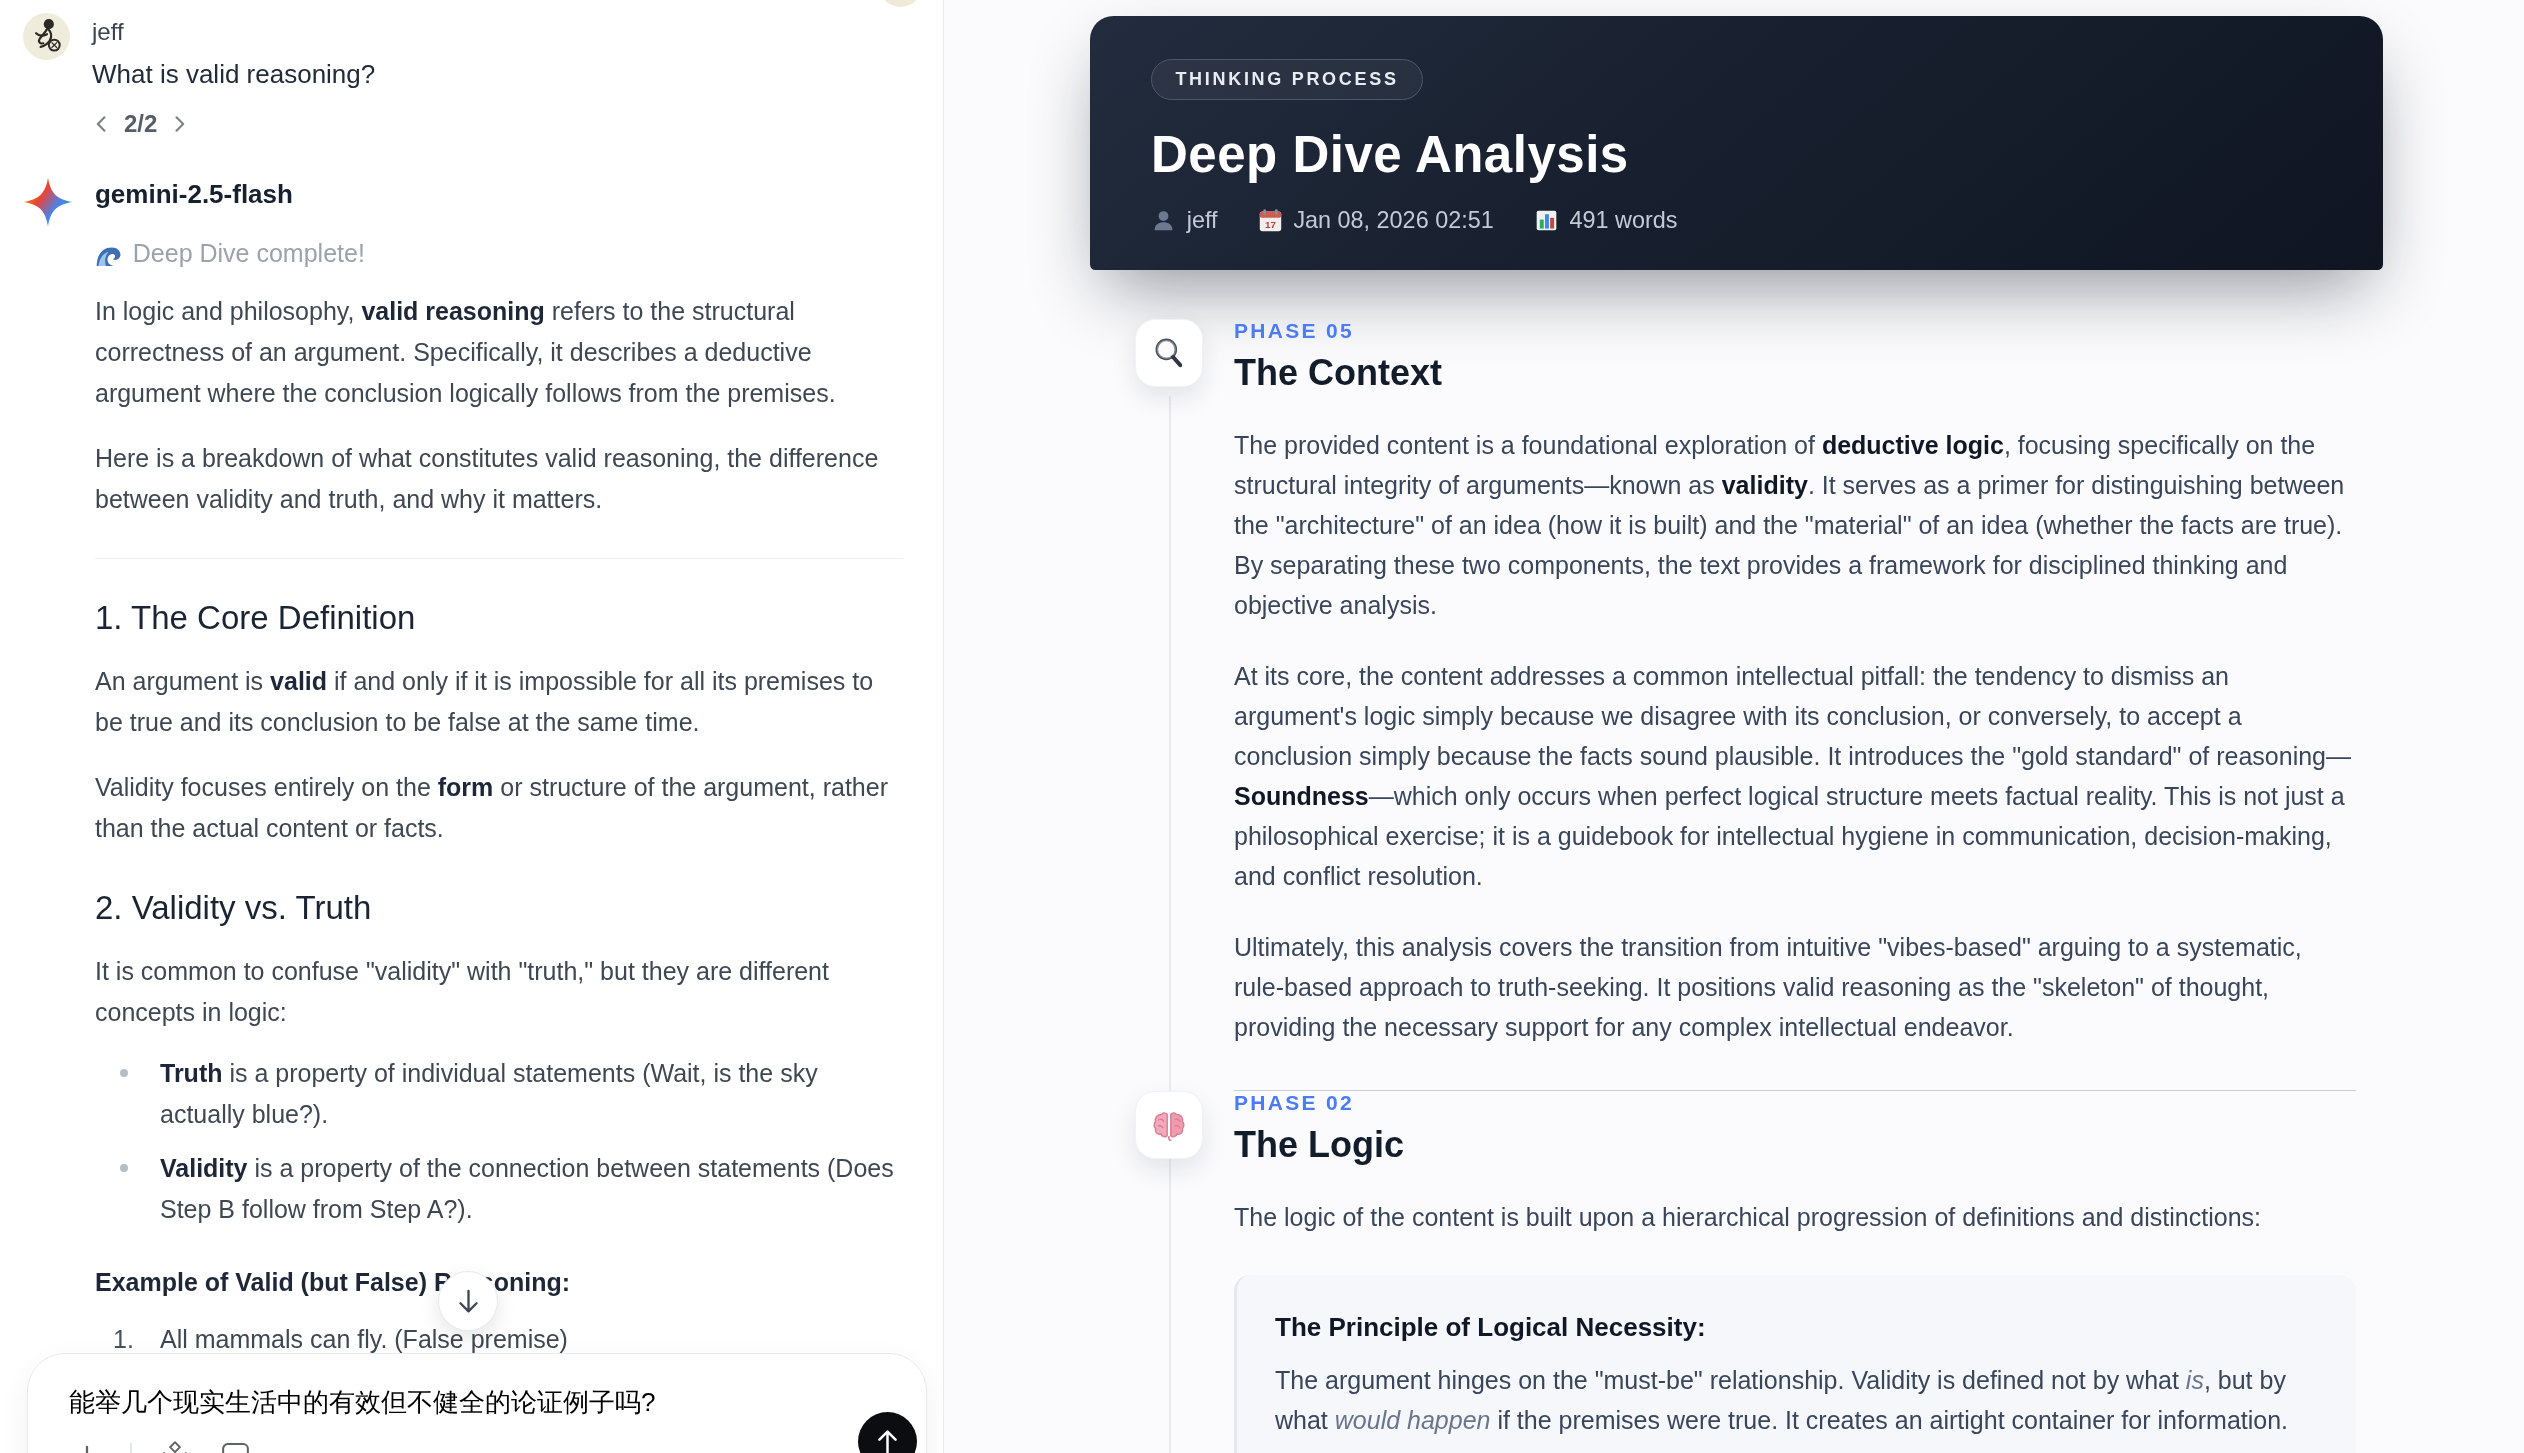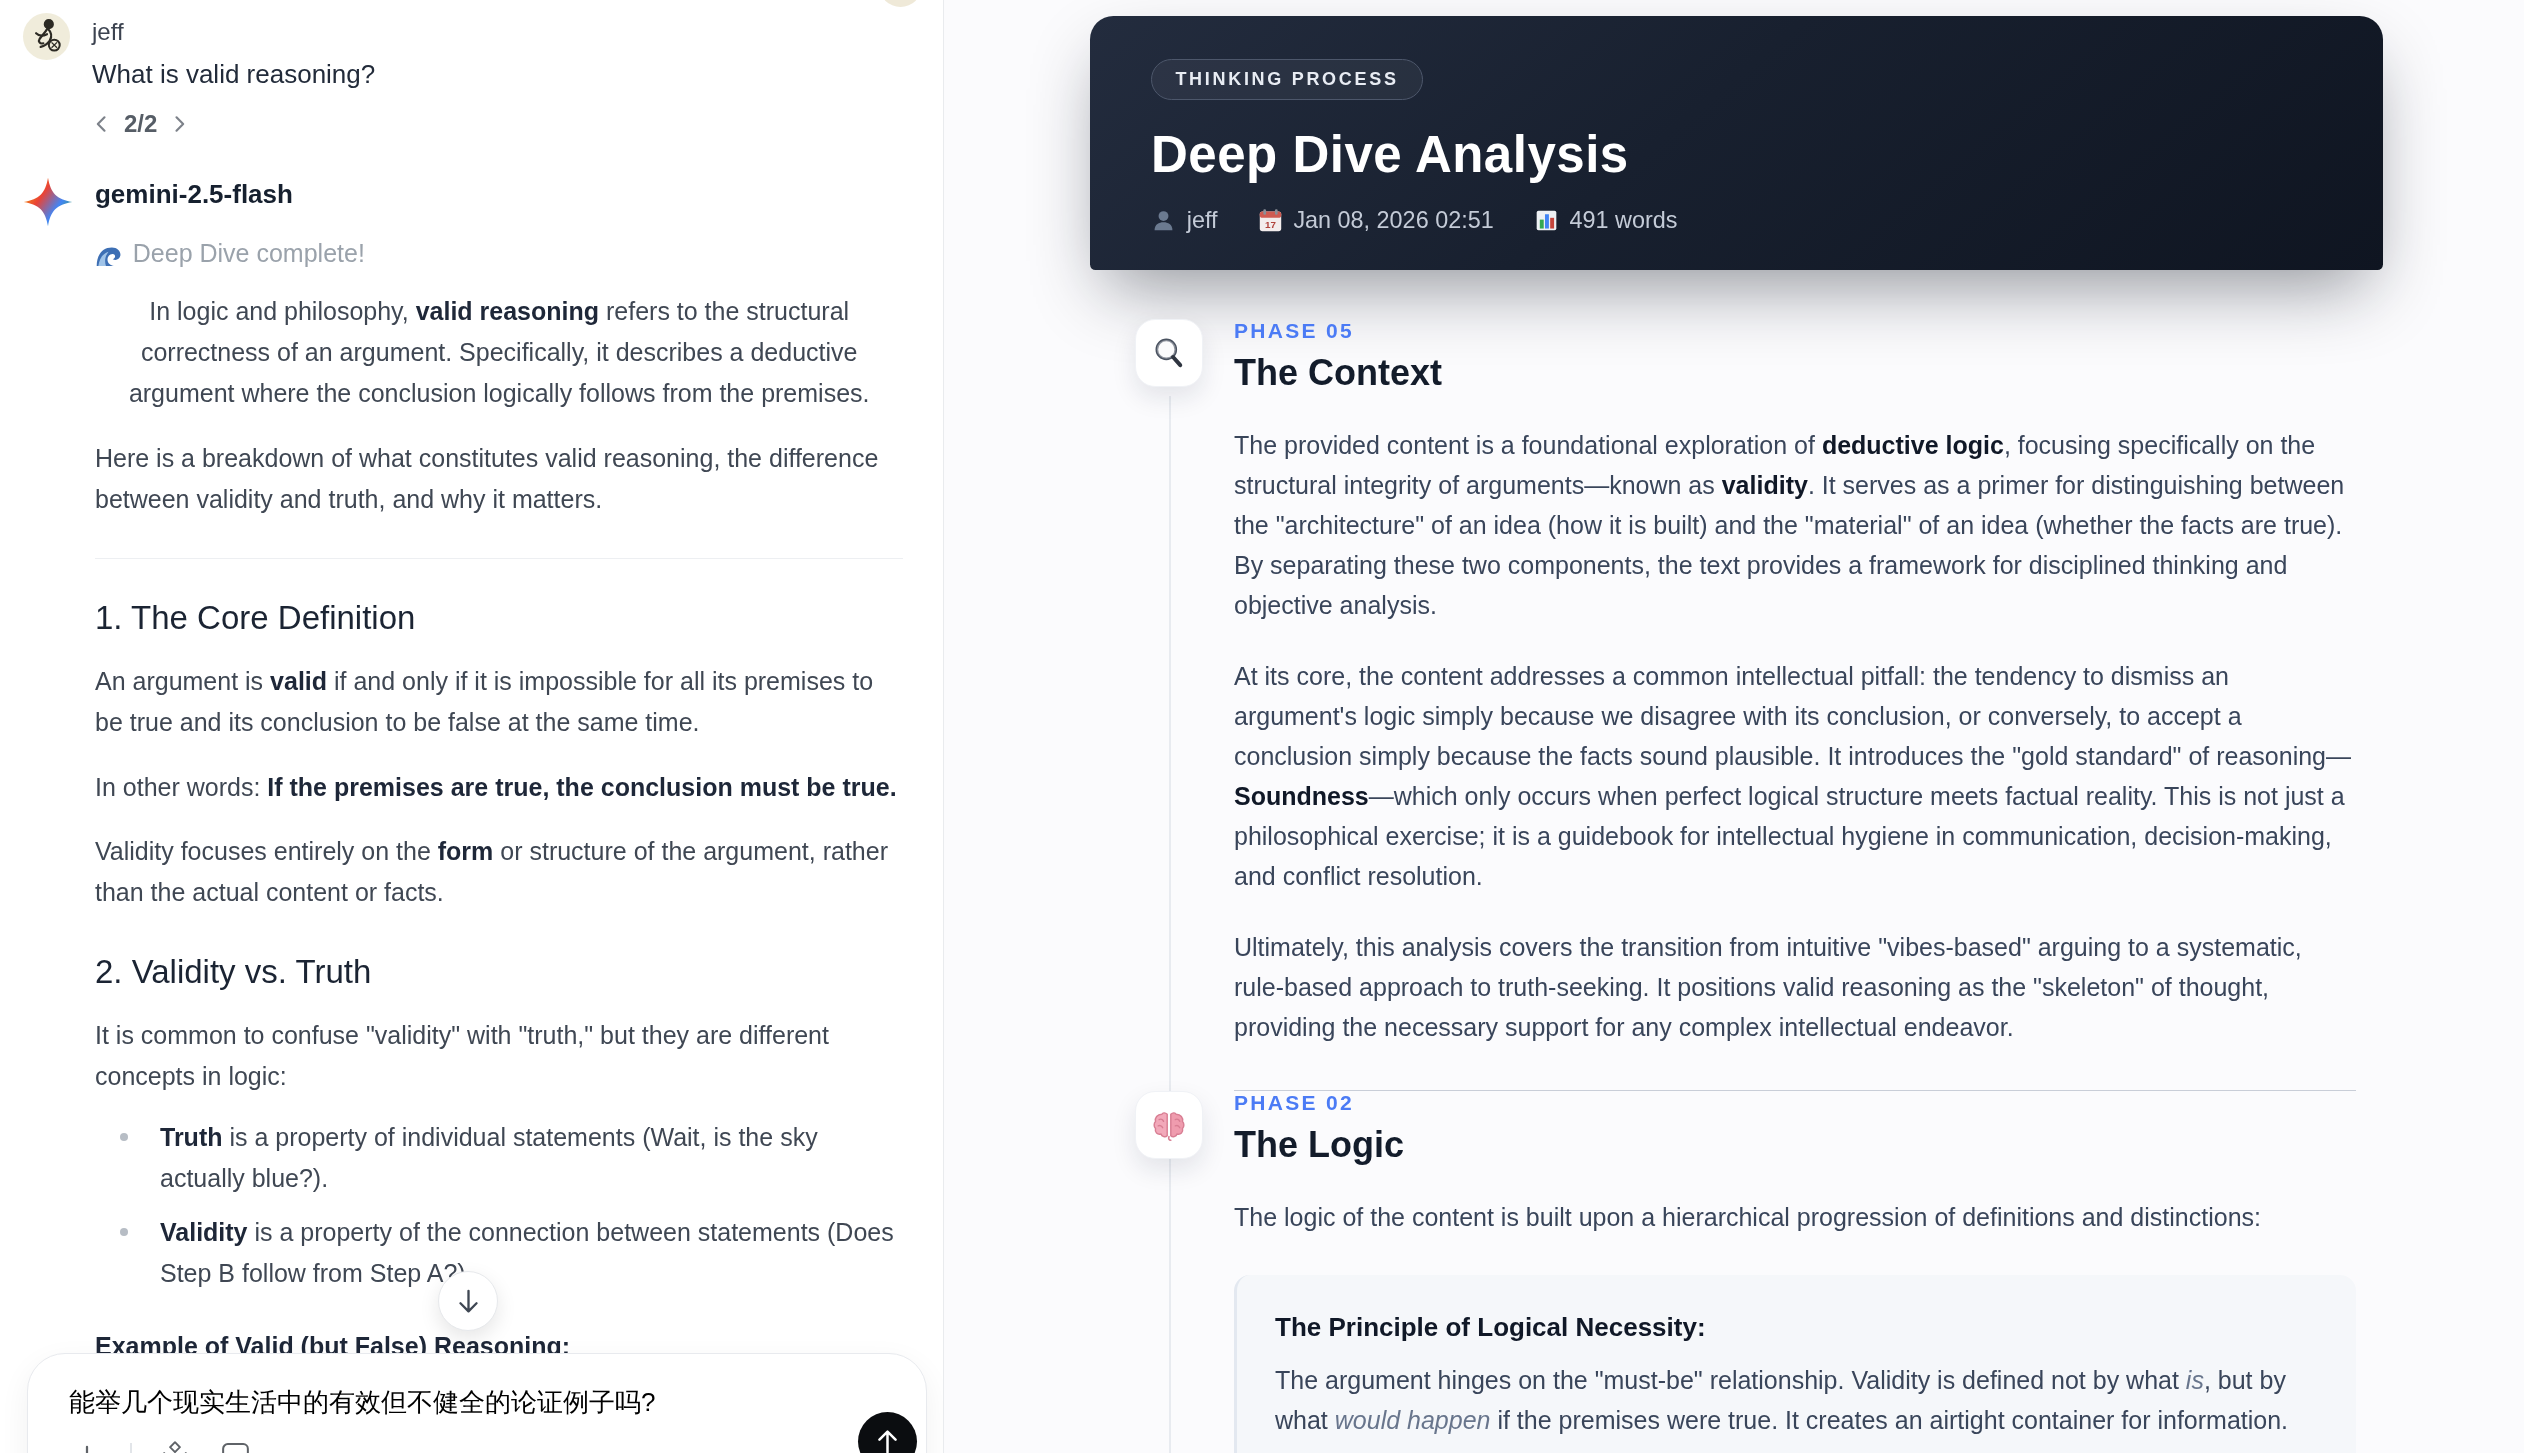--- a/index.html
+++ b/index.html
@@ -23,21 +23,21 @@
   .pager .chev { width:20px; height:20px; color:#7d828a; cursor:pointer; }
   .pager-label { font-size:24px; font-weight:700; color:#565d66; }
   .assistant { margin-top:36px; }
   .gemini-star { width:50px; height:50px; flex:0 0 50px; margin-top:3.6px; }
   .status { margin-top:29px; display:flex; align-items:flex-end; gap:10.8px;
             font-size:25px; color:#9aa2ab; }
   .status svg { width:27px; height:23.4px; }
   .prose { margin-top:23.4px; font-size:25px; line-height:41px; color:#3f4753;
            padding-right:21.6px; }
   .prose p { margin-top:23.4px; }
-  .prose p:first-child { margin-top:9px;text-align:center; }
+  .prose p:first-child { margin-top:9px; }
   .prose .b, .prose b { font-weight:700; color:#1e2738; }
   .i { font-style:italic; }
   .prose hr { border:none; border-top:1.8px solid #edeff2; margin:38px 0 0 0; }
   .prose h3 { margin-top:38px; font-size:33px; font-weight:400; color:#1b2433; }
   .prose .lead-h { margin-top:32px; font-weight:700; color:#1e2738; }
   .prose ul { margin-top:20px; list-style:none; padding-left:65px; }
   .prose ul li { position:relative; margin-top:12.6px; }
   .prose ul li::before { content:''; position:absolute; left:-40px; top:16px; width:8px; height:8px;
                          border-radius:50%; background:#b7bdc5; }
   .prose ol { margin-top:16px; list-style:none; counter-reset:step; padding-left:65px; }
@@ -160,21 +160,20 @@
             </svg>
             <span>Deep Dive complete!</span>
           </div>
 
           <div class="prose">
             <p><span>In logic and philosophy, </span><span class="b">valid reasoning</span><span> refers to the structural correctness of an argument. Specifically, it describes a deductive argument where the conclusion logically follows from the premises.</span></p>
             <p><span>Here is a breakdown of what constitutes valid reasoning, the difference between validity and truth, and why it matters.</span></p>
             <hr>
             <h3>1. The Core Definition</h3>
             <p><span>An argument is </span><span class="b">valid</span><span> if and only if it is impossible for all its premises to be true and its conclusion to be false at the same time.</span></p>
-            <p><span>In other words: </span><span class="b">If the premises are true, the conclusion must be true.</span></p>
             <p><span>Validity focuses entirely on the </span><span class="b">form</span><span> or structure of the argument, rather than the actual content or facts.</span></p>
             <h3>2. Validity vs. Truth</h3>
             <p><span>It is common to confuse "validity" with "truth," but they are different concepts in logic:</span></p>
             <ul>
               <li><span class="b">Truth</span><span> is a property of individual statements (Wait, is the sky actually blue?).</span></li>
               <li><span class="b">Validity</span><span> is a property of the connection between statements (Does Step B follow from Step A?).</span></li>
             </ul>
             <p class="lead-h">Example of Valid (but False) Reasoning:</p>
             <ol>
               <li>All mammals can fly. (False premise)</li>

